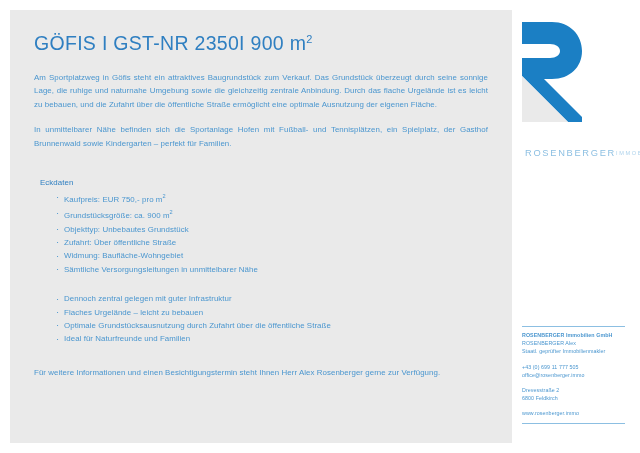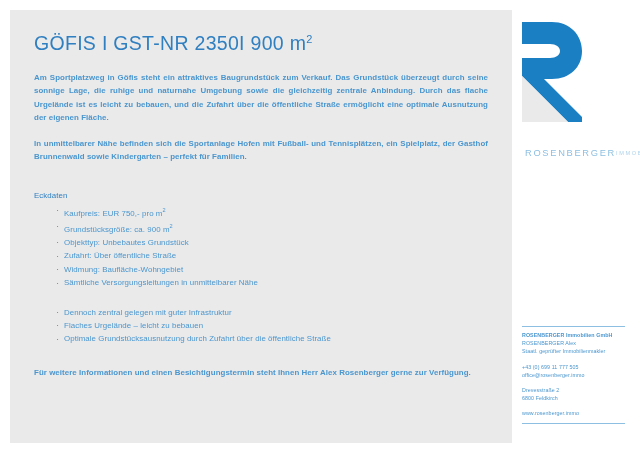--- a/index.html
+++ b/index.html
@@ -47,31 +47,30 @@
     vertical-align: super;
   }
 
   .para {
     color: #4a96cf;
     font-size: 7.9px;
     line-height: 13.4px;
     text-align: justify;
     margin: 0 0 12px 0;
     letter-spacing: 0.06px;
-    font-weight: bold;
   }
   .para.last-para {
     margin-top: 4px;
   }
 
   .section-head {
     color: #2f7fc1;
     font-size: 7.9px;
     line-height: 13.4px;
-    margin: 0 0 1px 0;
+    margin: 0 0 1px 6px;
     letter-spacing: 0.06px;
   }
 
   ul.bullets {
     list-style: none;
     margin: 0 0 0 0;
     padding: 0 0 0 22px;
   }
   ul.bullets li {
     color: #4a96cf;
@@ -200,20 +199,21 @@
         <li><span>Widmung: Baufläche-Wohngebiet</span></li>
         <li><span>Sämtliche Versorgungsleitungen in unmittelbarer Nähe</span></li>
       </ul>
 
     <div class="spacer-hi"></div>
 
     <ul class="bullets" id="highlights-list">
         <li><span>Dennoch zentral gelegen mit guter Infrastruktur</span></li>
         <li><span>Flaches Urgelände – leicht zu bebauen</span></li>
         <li><span>Optimale Grundstücksausnutzung durch Zufahrt über die öffentliche Straße</span></li>
+        <li><span>Ideal für Naturfreunde und Familien</span></li>
       </ul>
 
     <div class="spacer-hi"></div>
 
     <p class="para last-para">Für weitere Informationen und einen Besichtigungstermin steht Ihnen Herr Alex Rosenberger gerne zur Verfügung.</p>
   </div>
 
   <div class="sidebar">
     <svg class="logo-mark" viewBox="0 0 62 100">
       <path d="M0 0 H30 C48 0 60 13 60 29 C60 45 48 57 30 57 H22 L60 95 V100 H46 L0 54 V36 H28 C34 36 38 33 38 29 C38 25 34 22 28 22 H0 Z" fill="#1b7fc4"></path>

